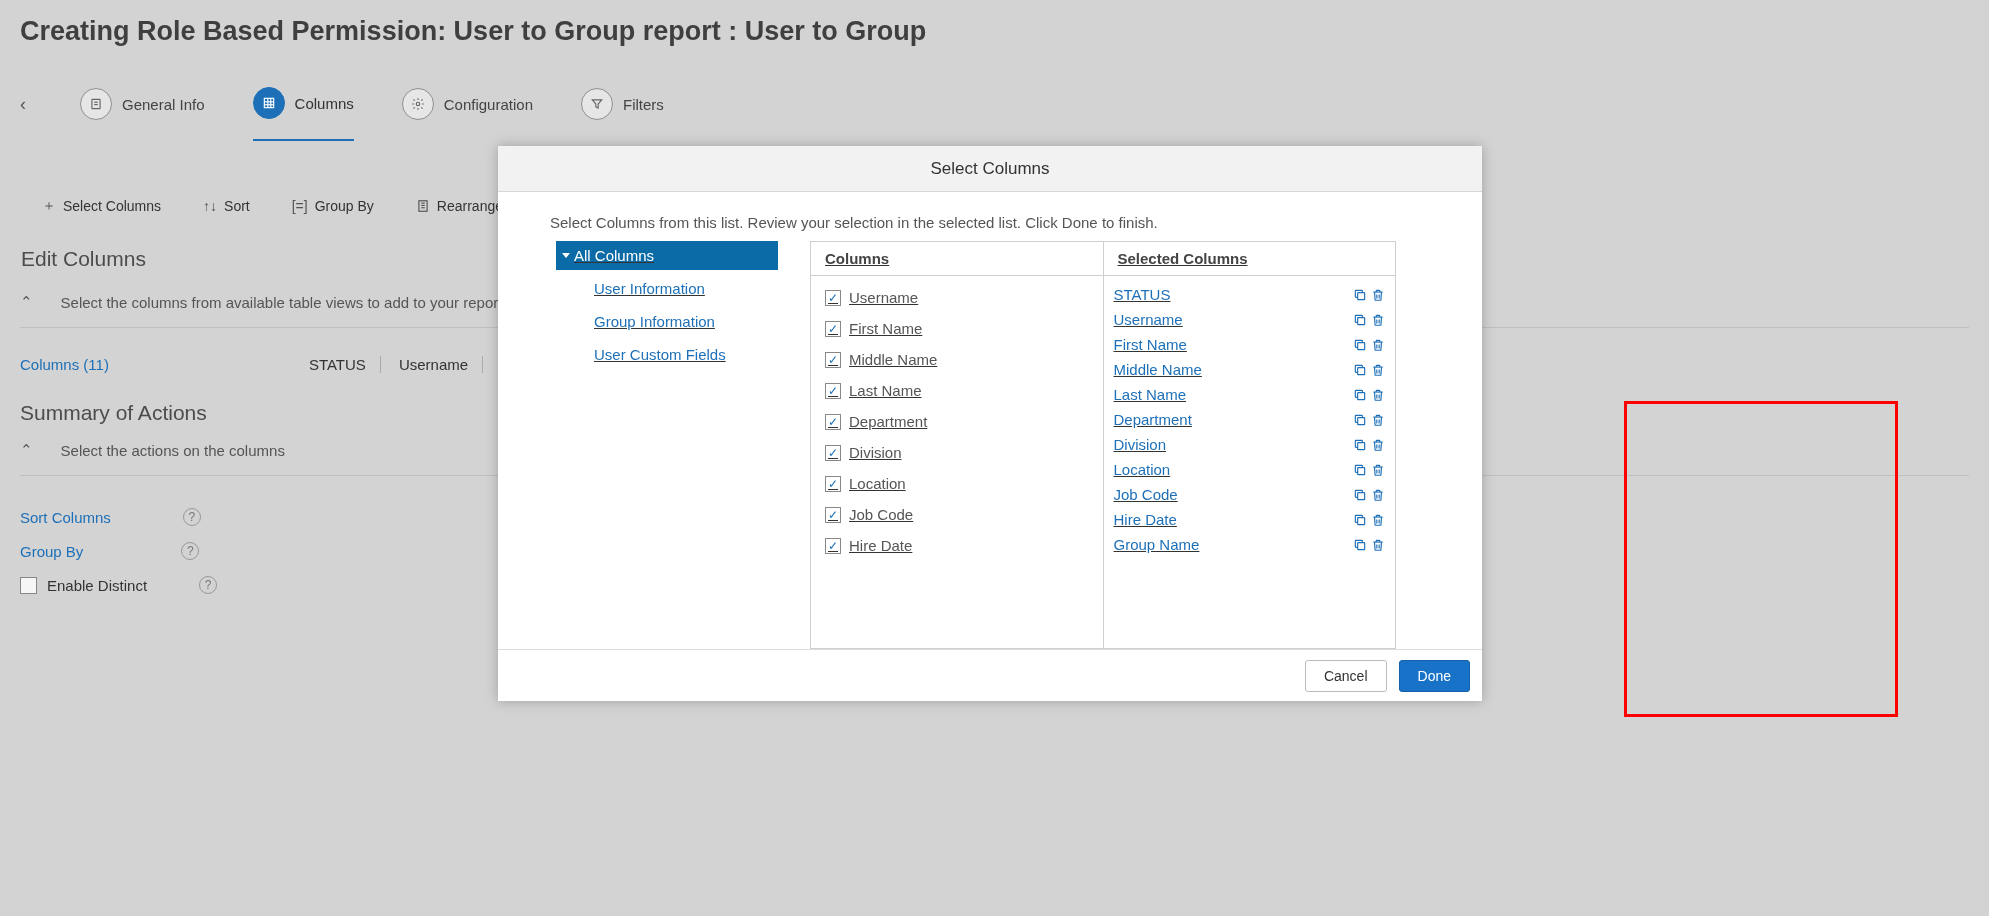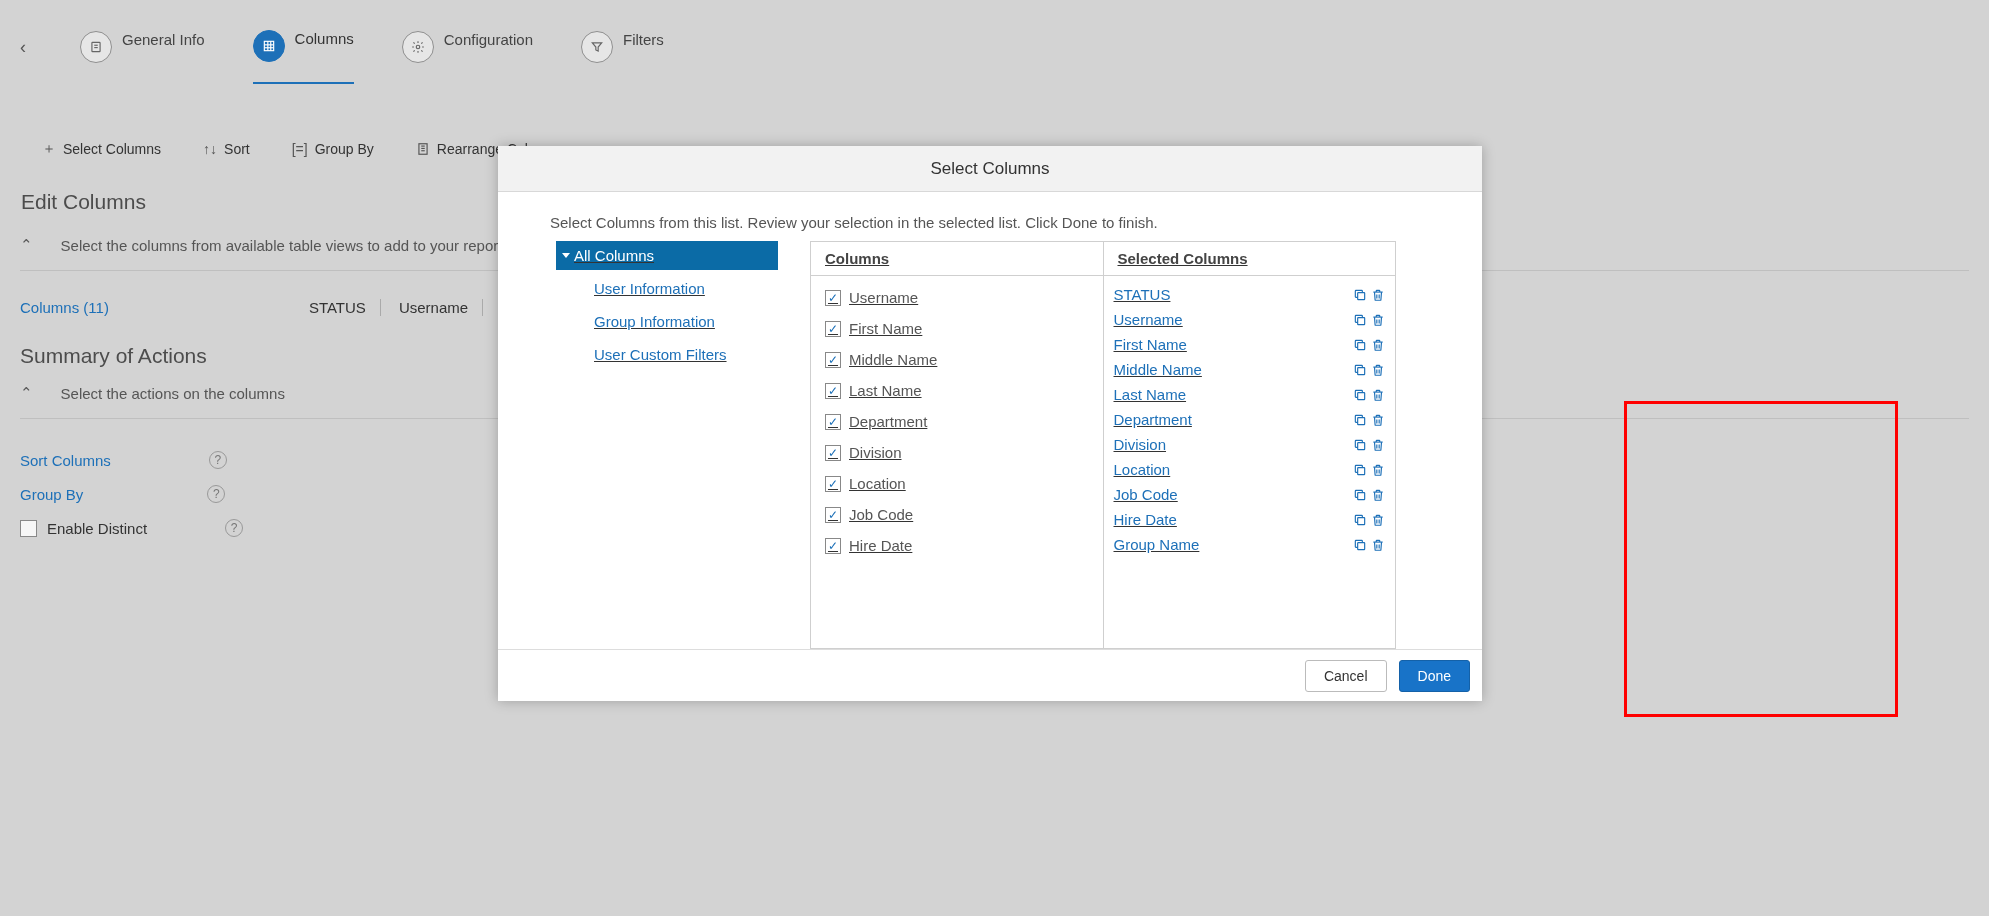--- a/index.html
+++ b/index.html
@@ -30,21 +30,21 @@
     position: relative;
   }
   .back-chevron {
     color: #555;
     font-size: 18px;
     padding: 0 6px 0 0;
     cursor: pointer;
   }
   .step {
     display: flex;
-    align-items: flex-start;
+    align-items: center;
     gap: 10px;
     cursor: pointer;
     position: relative;
   }
   .step .circle {
     width: 32px; height: 32px;
     border: 1.5px solid #8f8f8f;
     border-radius: 50%;
     display: flex; align-items: center; justify-content: center;
     color: #666;
@@ -106,21 +106,21 @@
 
   .summary-title { font-size:21px; color:#4c4c4c; }
   .summary-sub {
     display: flex; align-items: center; gap: 28px;
     border-bottom: 1px solid #bfbfbf;
     padding: 16px 0; color: #555; font-size:15px;
   }
 
   .action-list { padding: 24px 0 0 0; }
   .action-item {
-    display: flex; align-items: center; gap: 98px;
+    display: flex; align-items: center; gap: 72px;
     font-size: 15px; color: #1d70b8; padding: 8px 0;
     cursor: pointer;
   }
   .action-item .help {
     width: 18px; height: 18px; border: 1.2px solid #999; border-radius: 50%;
     display:flex; align-items:center; justify-content:center; font-size:12px; color:#777;
   }
   .action-item.static { color:#333; cursor: default; }
   .checkbox-box {
     width: 17px; height: 17px; border: 1.4px solid #888; background: #f6f6f6; display:inline-block;
@@ -213,20 +213,21 @@
     top: 255px; left: 1126px; width: 274px; height: 316px;
     pointer-events:none;
   }
 
   svg { display:block; }
 </style>
 </head>
 <body>
 
 <div class="outer-content">
+  <h1 class="page-title">Creating Role Based Permission: User to Group report : User to Group</h1>
 
   <div class="stepper">
     <span class="back-chevron">‹</span>
 
     <div class="step">
       <div class="circle">
         <svg width="14" height="14" viewBox="0 0 24 24" fill="none" stroke="currentColor" stroke-width="2">
             <rect x="5" y="4" width="14" height="16" rx="1"></rect>
             <line x1="9" y1="9" x2="15" y2="9"></line>
             <line x1="9" y1="13" x2="15" y2="13"></line>
@@ -337,21 +338,21 @@
 
 <div class="dialog">
   <div class="dialog-header">Select Columns</div>
   <div class="dialog-instructions">Select Columns from this list. Review your selection in the selected list. Click Done to finish.</div>
 
   <div class="dialog-body">
     <div class="nav-col">
       <div class="nav-item parent">All Columns</div>
       <div class="nav-item child">User Information</div>
       <div class="nav-item child">Group Information</div>
-      <div class="nav-item child">User Custom Filters</div>
+      <div class="nav-item child">User Custom Fields</div>
     </div>
 
     <div class="columns-box">
       <div class="col-panel left">
         <div class="col-panel-header">Columns</div>
         <div class="col-scroll" id="available-list">
             <div class="check-row">
               <span class="chk">✓</span>
               <span>Username</span>
             </div>

